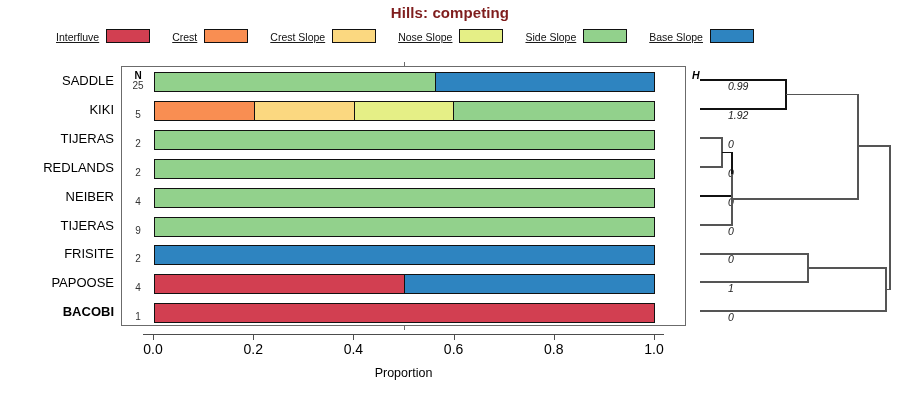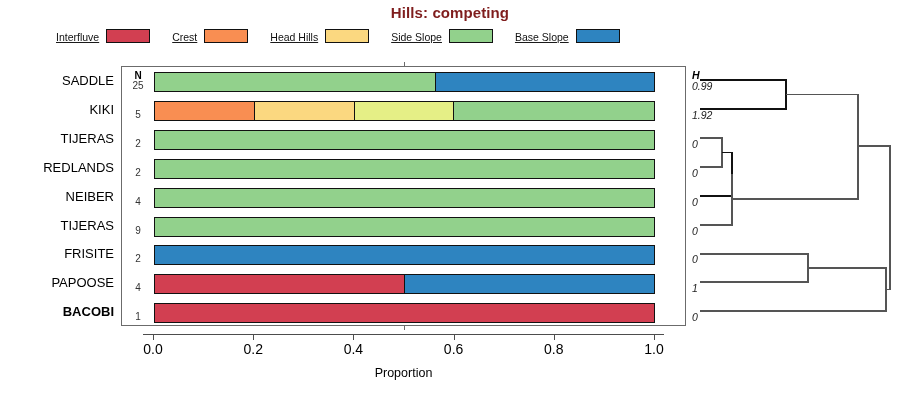--- a/index.html
+++ b/index.html
@@ -131,21 +131,21 @@
     width: 28px;
     text-align: center;
     font-size: 10px;
     font-weight: bold;
     color: #000;
   }
 
   
   .hcol {
     position: absolute;
-    left: 692px;
+    left: 728px;
     width: 34px;
     text-align: left;
     font-size: 10.5px;
     font-style: italic;
     color: #222;
   }
   .hcol-header {
     position: absolute;
     left: 692px;
     top: 69px;
@@ -223,22 +223,26 @@
   <div class="legend" id="legend">
       <div class="legend-item">
         <span class="legend-label">Interfluve</span>
         <span class="legend-swatch" style="background: rgb(210, 63, 81);"></span>
       </div>
       <div class="legend-item">
         <span class="legend-label">Crest</span>
         <span class="legend-swatch" style="background: rgb(249, 142, 82);"></span>
       </div>
       <div class="legend-item">
-        <span class="legend-label">Head Hills</span>
+        <span class="legend-label">Crest Slope</span>
         <span class="legend-swatch" style="background: rgb(251, 216, 128);"></span>
+      </div>
+      <div class="legend-item">
+        <span class="legend-label">Nose Slope</span>
+        <span class="legend-swatch" style="background: rgb(229, 239, 134);"></span>
       </div>
       <div class="legend-item">
         <span class="legend-label">Side Slope</span>
         <span class="legend-swatch" style="background: rgb(146, 209, 140);"></span>
       </div>
       <div class="legend-item">
         <span class="legend-label">Base Slope</span>
         <span class="legend-swatch" style="background: rgb(46, 132, 192);"></span>
       </div>
     </div>

